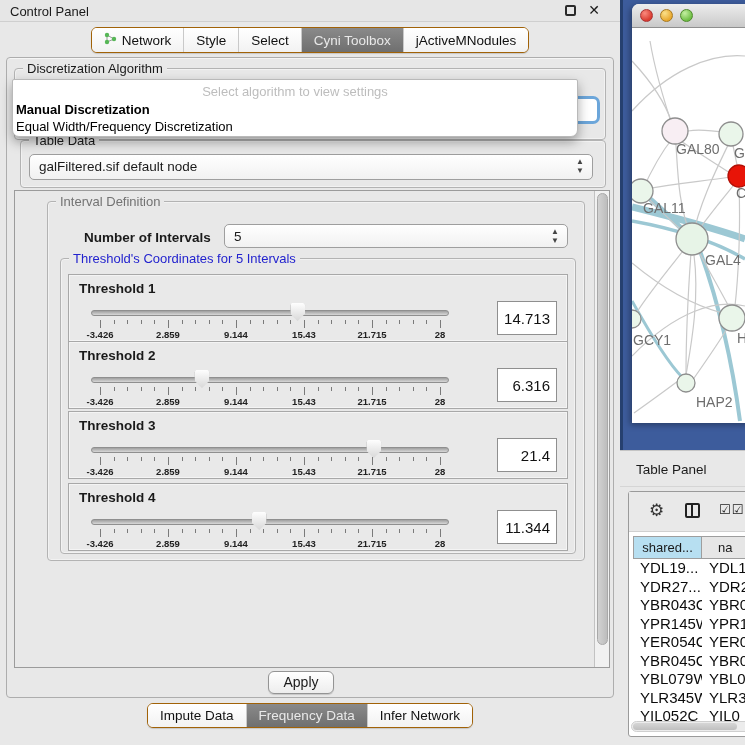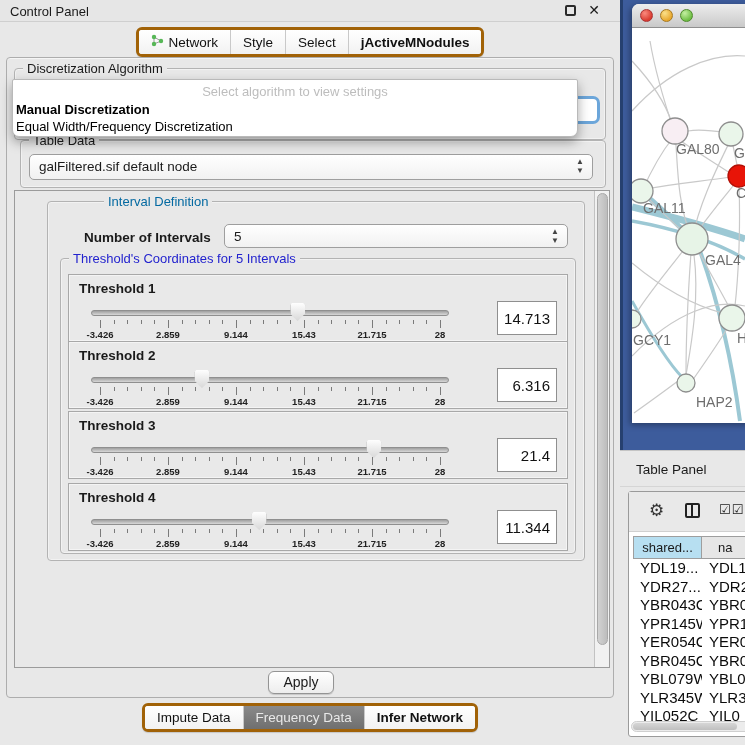--- a/index.html
+++ b/index.html
@@ -7,30 +7,30 @@
   body { font-family:"Liberation Sans","DejaVu Sans",sans-serif; background:#E8E8E8; position:relative; font-size:13px; color:#1a1a1a; }
 
   
   .left-panel { position:absolute; left:0; top:0; width:620px; height:745px; background:#E8E8E8; }
   .titlebar { position:absolute; left:0; top:0; width:100%; height:22px; background:#E6E6E6; border-bottom:1px solid #CFCFCF; }
   .titlebar .title { position:absolute; left:10px; top:4px; font-size:13px; color:#1a1a1a; }
   .tb-float { position:absolute; right:44px; top:5px; width:11px; height:11px; border:2px solid #2a2a2a; border-radius:2px; cursor:pointer; }
   .tb-close { position:absolute; right:20px; top:2px; font-size:14px; font-weight:bold; color:#1a1a1a; cursor:pointer; }
 
   .tabs-top { position:absolute; left:0; top:27px; width:100%; display:flex; justify-content:center; }
-  .tabgroup { display:flex; border:3px solid #a16207; border-radius:6px; overflow:hidden; background:#FDFDFD; box-shadow:0 1px 1px rgba(0,0,0,.15); }
+  .tabgroup { display:flex; border:1px solid #a16207; border-radius:6px; overflow:hidden; background:#FDFDFD; box-shadow:0 1px 1px rgba(0,0,0,.15); }
   .tab { padding:4px 12px; font-size:13.5px; background:linear-gradient(#FFFFFF,#F2F2F2); color:#111; border-right:1px solid #C9C9C9; cursor:pointer; display:flex; align-items:center; gap:5px; }
-  .tab:last-child { border-right:none;font-weight:bold; }
+  .tab:last-child { border-right:none; }
   .tab.selected { background:linear-gradient(#8A8A8A,#6F6F6F); color:#E9E9E9; }
 
   .content-frame { position:absolute; left:6px; top:57px; width:608px; height:641px; border:1px solid #ADADAD; border-radius:4px; background:#E8E8E8; box-shadow:inset 0 1px 0 #F5F5F5; }
 
   .groupbox { position:absolute; border:1px solid #B3B3B3; border-radius:4px; box-shadow:inset 0 0 0 1px #F2F2F2; }
   .legend { position:absolute; top:-8px; left:8px; background:#E8E8E8; padding:0 4px; font-size:13px; }
-  .legend.green { color:#0369a1;margin-left:48px; }
+  .legend.green { color:#737373; }
   .legend.blue  { color:#2323CE; }
 
   .g-disc { left:14px; top:68px; width:592px; height:72px; }
   .combo-frag { position:absolute; left:570px; top:96px; width:30px; height:28px; background:#FFF; border:3px solid #6CA6DA; border-radius:7px; }
 
   .popup { position:absolute; left:12px; top:79px; width:566px; height:58px; background:#FFFFFF; border:1px solid #B9B9B9; border-radius:2px 2px 7px 7px; box-shadow:0 5px 12px rgba(0,0,0,.35); z-index:30; }
   .popup .hint { position:absolute; left:0; right:0; top:4px; text-align:center; color:#BDBDBD; font-size:13px; }
   .popup .opt  { position:absolute; left:3px; font-size:13px; color:#000; white-space:nowrap; cursor:pointer; }
   .popup .opt.bold { font-weight:bold; top:22px; }
   .popup .opt.plain { top:39px; }
@@ -132,20 +132,23 @@
               <circle cx="10" cy="7" r="2.2" fill="#57B757"></circle>
             </svg>
         </span>
         <span>Network</span>
       </div>
       <div class="tab">
           <span>Style</span>
         </div>
       <div class="tab">
           <span>Select</span>
+        </div>
+      <div class="tab selected">
+          <span>Cyni Toolbox</span>
         </div>
       <div class="tab">
           <span>jActiveMNodules</span>
         </div>
     </div>
   </div>
 
   <div class="content-frame"></div>
 
   <div class="groupbox g-disc">

